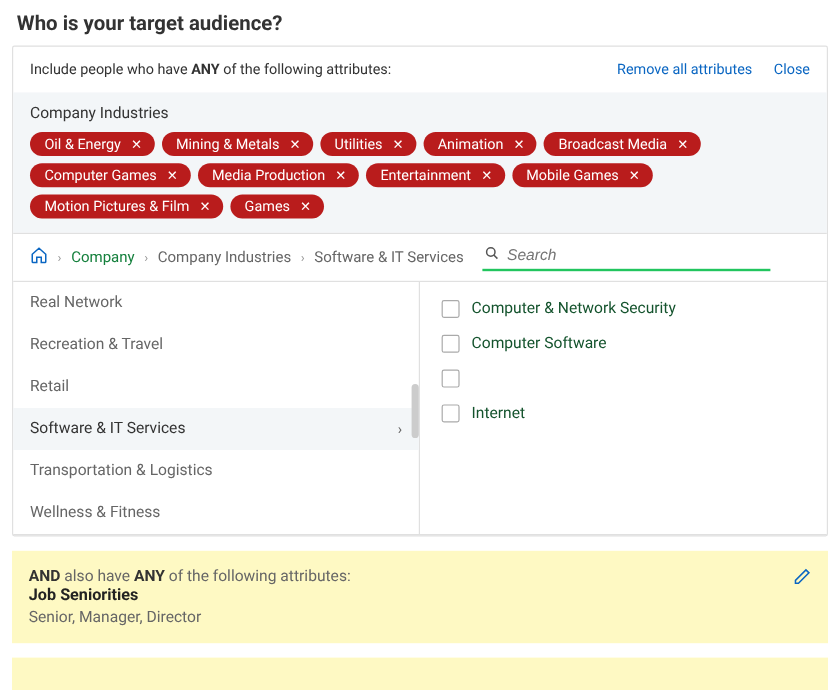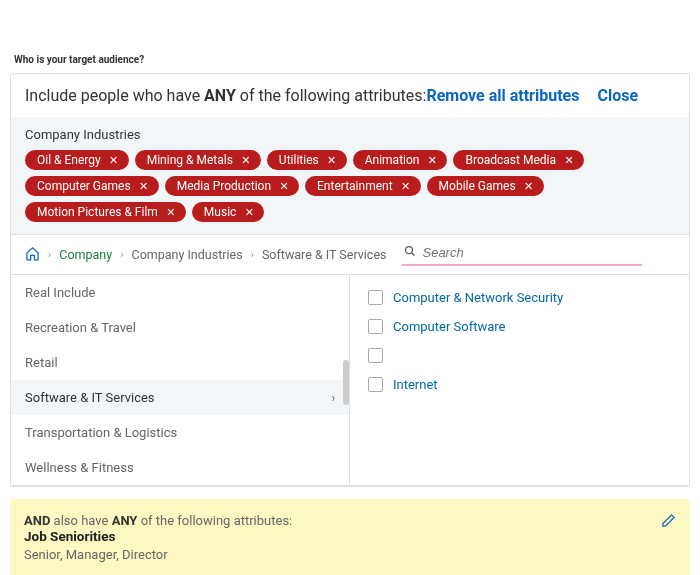--- a/index.html
+++ b/index.html
@@ -4,37 +4,37 @@
 <style>
   * { box-sizing: border-box; margin: 0; padding: 0; }
   body {
     font-family: -apple-system, BlinkMacSystemFont, "Segoe UI", Roboto, Arial, sans-serif;
     font-size: 13px;
     color: #333;
     background: #fff;
     width: 700px;
   }
   .header-q {
-    font-size: 10px;
+    font-size: 17px;
     font-weight: 700;
     padding: 10px 14px 8px;
-    margin-top: 44px;
   }
   .panel {
     border: 1px solid #e0e0e0;
     border-radius: 2px;
     margin: 0 10px;
   }
   .top-row {
     display: flex;
+    justify-content: space-between;
     padding: 12px 14px;
-    font-size: 16px;
+    font-size: 12px;
   }
   .top-row .links { display:flex; gap:18px; }
-  .link-blue { color: #0a66c2; font-weight: 700; cursor: pointer; }
+  .link-blue { color: #0a66c2; font-weight: 400; cursor: pointer; }
   .sub-section {
     background: #f3f6f8;
     padding: 10px 14px 12px;
   }
   .sub-label { font-size: 13px; color: #333; margin-bottom: 8px; }
   .pill-row { display: flex; flex-wrap: wrap; gap: 6px; }
   .pill {
     background: #b91c1c;
     color: #fff;
     border-radius: 12px;
@@ -60,21 +60,21 @@
     border-top: 1px solid #e0e0e0;
     border-bottom: 1px solid #e0e0e0;
     background: #fff;
   }
   .home-ic { color: #0a66c2; cursor: pointer; }
   .crumb { color: #666; font-size: 12.5px; }
   .crumb.first { color: #15803d; cursor:pointer; }
   .crumb-sep { color: #999; font-size: 11px; }
   .search-wrap {
     flex: 1;
-    border-bottom: 2px solid #f9a8d4;
+    border-bottom: 2px solid #22c55e;
     max-width: 240px;
     margin-left: 8px;
     display: flex;
     align-items: center;
     gap: 6px;
     padding: 2px 2px 4px;
   }
   .search-wrap input {
     border: none; outline: none;
     font-size: 13px;
@@ -110,21 +110,21 @@
     width: 6px; height: 45px;
     background: #ccc;
     border-radius: 3px;
   }
   .chk-row {
     display: flex;
     align-items: center;
     gap: 10px;
     padding: 7px 14px;
     font-size: 13px;
-    color: #0369a1;
+    color: #14532d;
     cursor: pointer;
   }
   .chk {
     width: 15px; height: 15px;
     border: 1px solid #aaa;
     border-radius: 2px;
   }
   .block {
     background: #fef9c3;
     margin: 12px 10px 0;
@@ -195,21 +195,21 @@
         </span>
         <span class="pill">
           <span>Mobile Games</span>
           <span class="x">✕</span>
         </span>
         <span class="pill">
           <span>Motion Pictures &amp; Film</span>
           <span class="x">✕</span>
         </span>
         <span class="pill">
-          <span>Music</span>
+          <span>Games</span>
           <span class="x">✕</span>
         </span>
       </div>
   </div>
 
   <div class="breadcrumb-row">
     <span class="home-ic">
       <svg width="15" height="15" viewBox="0 0 24 24" fill="none" stroke="#0a66c2" stroke-width="2">
           <path d="M3 11l9-8 9 8v10a1 1 0 01-1 1h-5v-7h-6v7H4a1 1 0 01-1-1V11z"></path>
         </svg>
@@ -228,21 +228,21 @@
           </svg>
       </span>
       <input placeholder="Search" style="">
     </div>
   </div>
 
   <div class="columns">
     <div class="col-left" id="col-left">
       <div class="scroll-ind"></div>
     <div class="cat-item">
-          <span>Real Include</span>
+          <span>Real Network</span>
         </div>
         <div class="cat-item">
           <span>Recreation &amp; Travel</span>
         </div>
         <div class="cat-item">
           <span>Retail</span>
         </div>
         <div class="cat-item active">
           <span>Software &amp; IT Services</span>
           <span class="chev">›</span>

